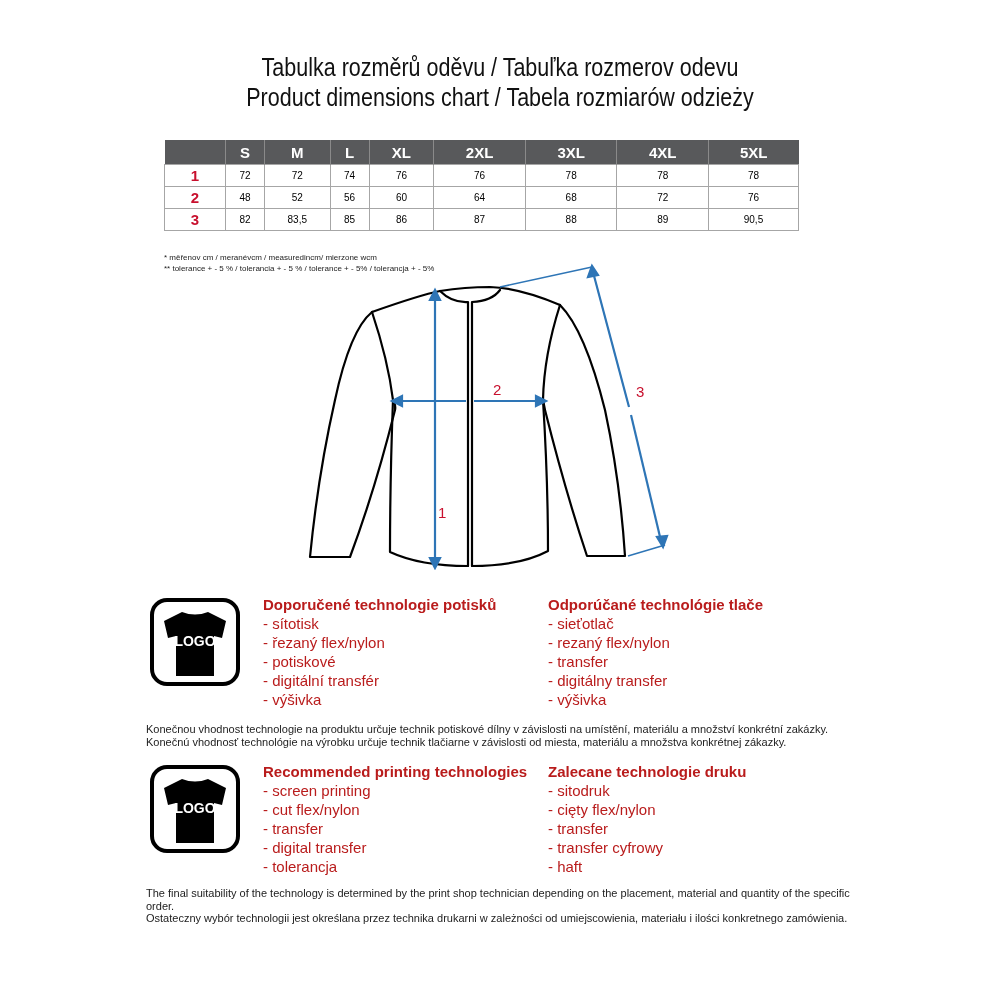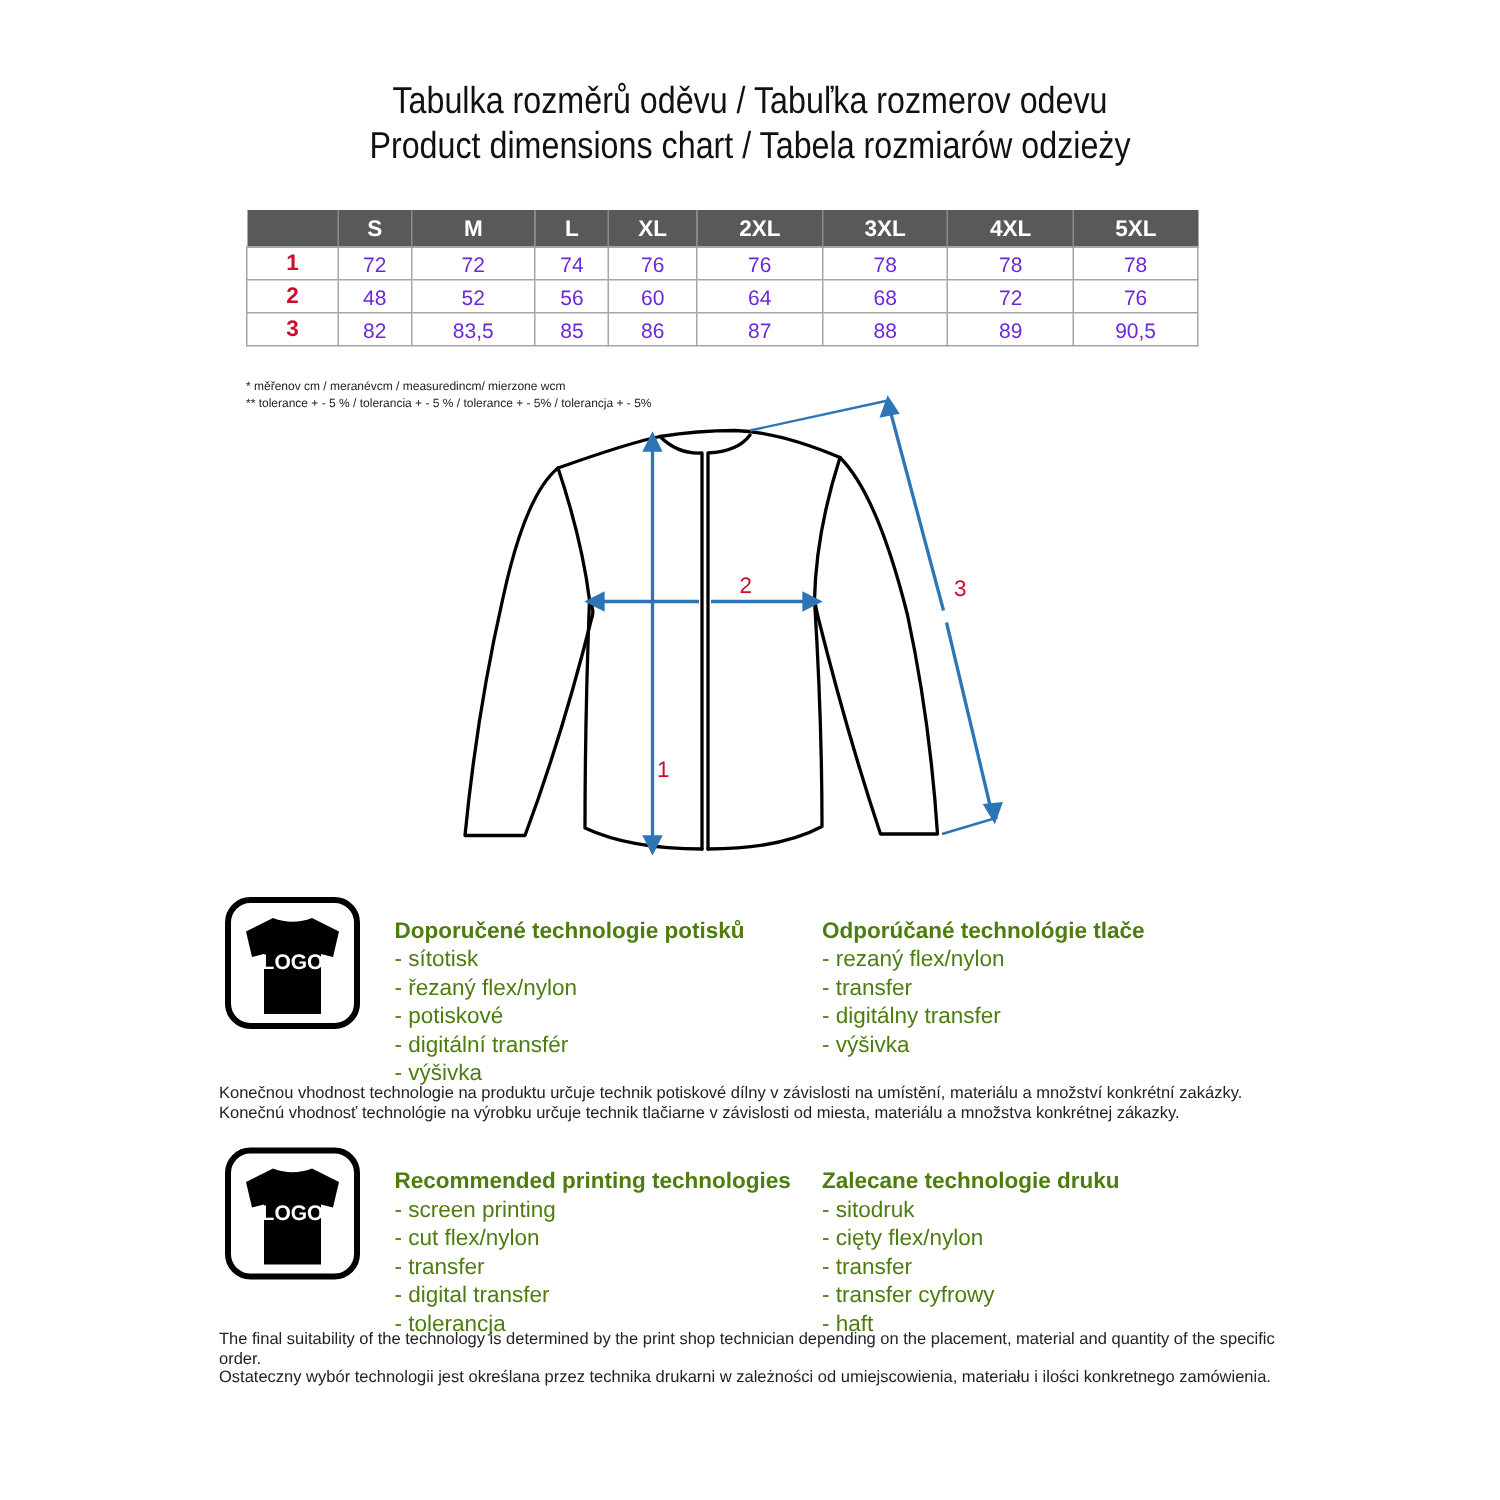--- a/index.html
+++ b/index.html
@@ -4,34 +4,34 @@
 <style>
   html, body { margin: 0; padding: 0; background: #ffffff; }
   body { width: 1000px; height: 1000px; position: relative; overflow: hidden; font-family: "Liberation Sans", "DejaVu Sans", sans-serif; color: #111; }
   .title { position: absolute; left: 0; width: 1000px; text-align: center; font-family: "Liberation Sans", sans-serif; font-size: 25px; line-height: 30px; color: #111; transform: scaleX(0.86); transform-origin: center; }
   .title.t1 { top: 52px; }
   .title.t2 { top: 82px; }
 
   table.sizes { position: absolute; left: 164px; top: 140px; border-collapse: collapse; width: 635px; font-family: "Liberation Sans", sans-serif; }
   table.sizes th { background: #58595b; color: #fff; font-weight: bold; font-size: 15px; height: 24px; border-left: 1px solid #8a8a8a; padding: 0; }
   table.sizes th:first-child { border-left: none; }
-  table.sizes td { border: 1px solid #a6a6a6; font-size: 14px; text-align: center; height: 21px; padding: 0; color: #6d28d9; }
+  table.sizes td { border: 1px solid #a6a6a6; font-size: 10px; text-align: center; height: 21px; padding: 0; color: #000000; }
   table.sizes td.rowlabel { color: #c8102e; font-weight: bold; font-size: 15px; }
   table.sizes col.c0 { width: 61px; }
 
   .notes { position: absolute; left: 164px; top: 252px; font-size: 8px; line-height: 11px; color: #222; }
 
   .diagram { position: absolute; left: 290px; top: 260px; width: 400px; height: 310px; }
 
   .tech-block { position: absolute; left: 150px; width: 700px; }
   .tech-block.b1 { top: 595px; }
   .tech-block.b2 { top: 762px; }
   .icon-box { position: absolute; left: 0; top: 3px; width: 90px; height: 88px; border: 4px solid #000; border-radius: 17px; box-sizing: border-box; }
   .icon-box svg { position: absolute; left: 6px; top: 6px; }
-  .col { position: absolute; top: 16px; font-size: 15px; line-height: 19px; color: #4d7c0f; }
+  .col { position: absolute; top: 0; font-size: 15px; line-height: 19px; color: #b91c1c; }
   .col.c1 { left: 113px; }
   .col.c2 { left: 398px; }
   .col h3 { margin: 0; font-size: 15px; font-weight: bold; line-height: 19px; }
   .col ul { list-style: none; margin: 0; padding: 0; }
   .col li { margin: 0; padding: 0; }
 
   .para { position: absolute; left: 146px; width: 710px; font-size: 11px; line-height: 12.5px; color: #222; }
   .para.p1 { top: 723px; }
   .para.p2 { top: 887px; }
   .para p { margin: 0; }
@@ -166,20 +166,21 @@
       <li>- sítotisk</li>
       <li>- řezaný flex/nylon</li>
       <li>- potiskové</li>
       <li>- digitální transfér</li>
       <li>- výšivka</li>
     </ul>
   </div>
   <div class="col c2">
     <h3>Odporúčané technológie tlače</h3>
     <ul>
+      <li>- sieťotlač</li>
       <li>- rezaný flex/nylon</li>
       <li>- transfer</li>
       <li>- digitálny transfer</li>
       <li>- výšivka</li>
     </ul>
   </div>
 </div>
 
 <div class="para p1">
   <p>Konečnou vhodnost technologie na produktu určuje technik potiskové dílny v závislosti na umístění, materiálu a množství konkrétní zakázky.</p>

